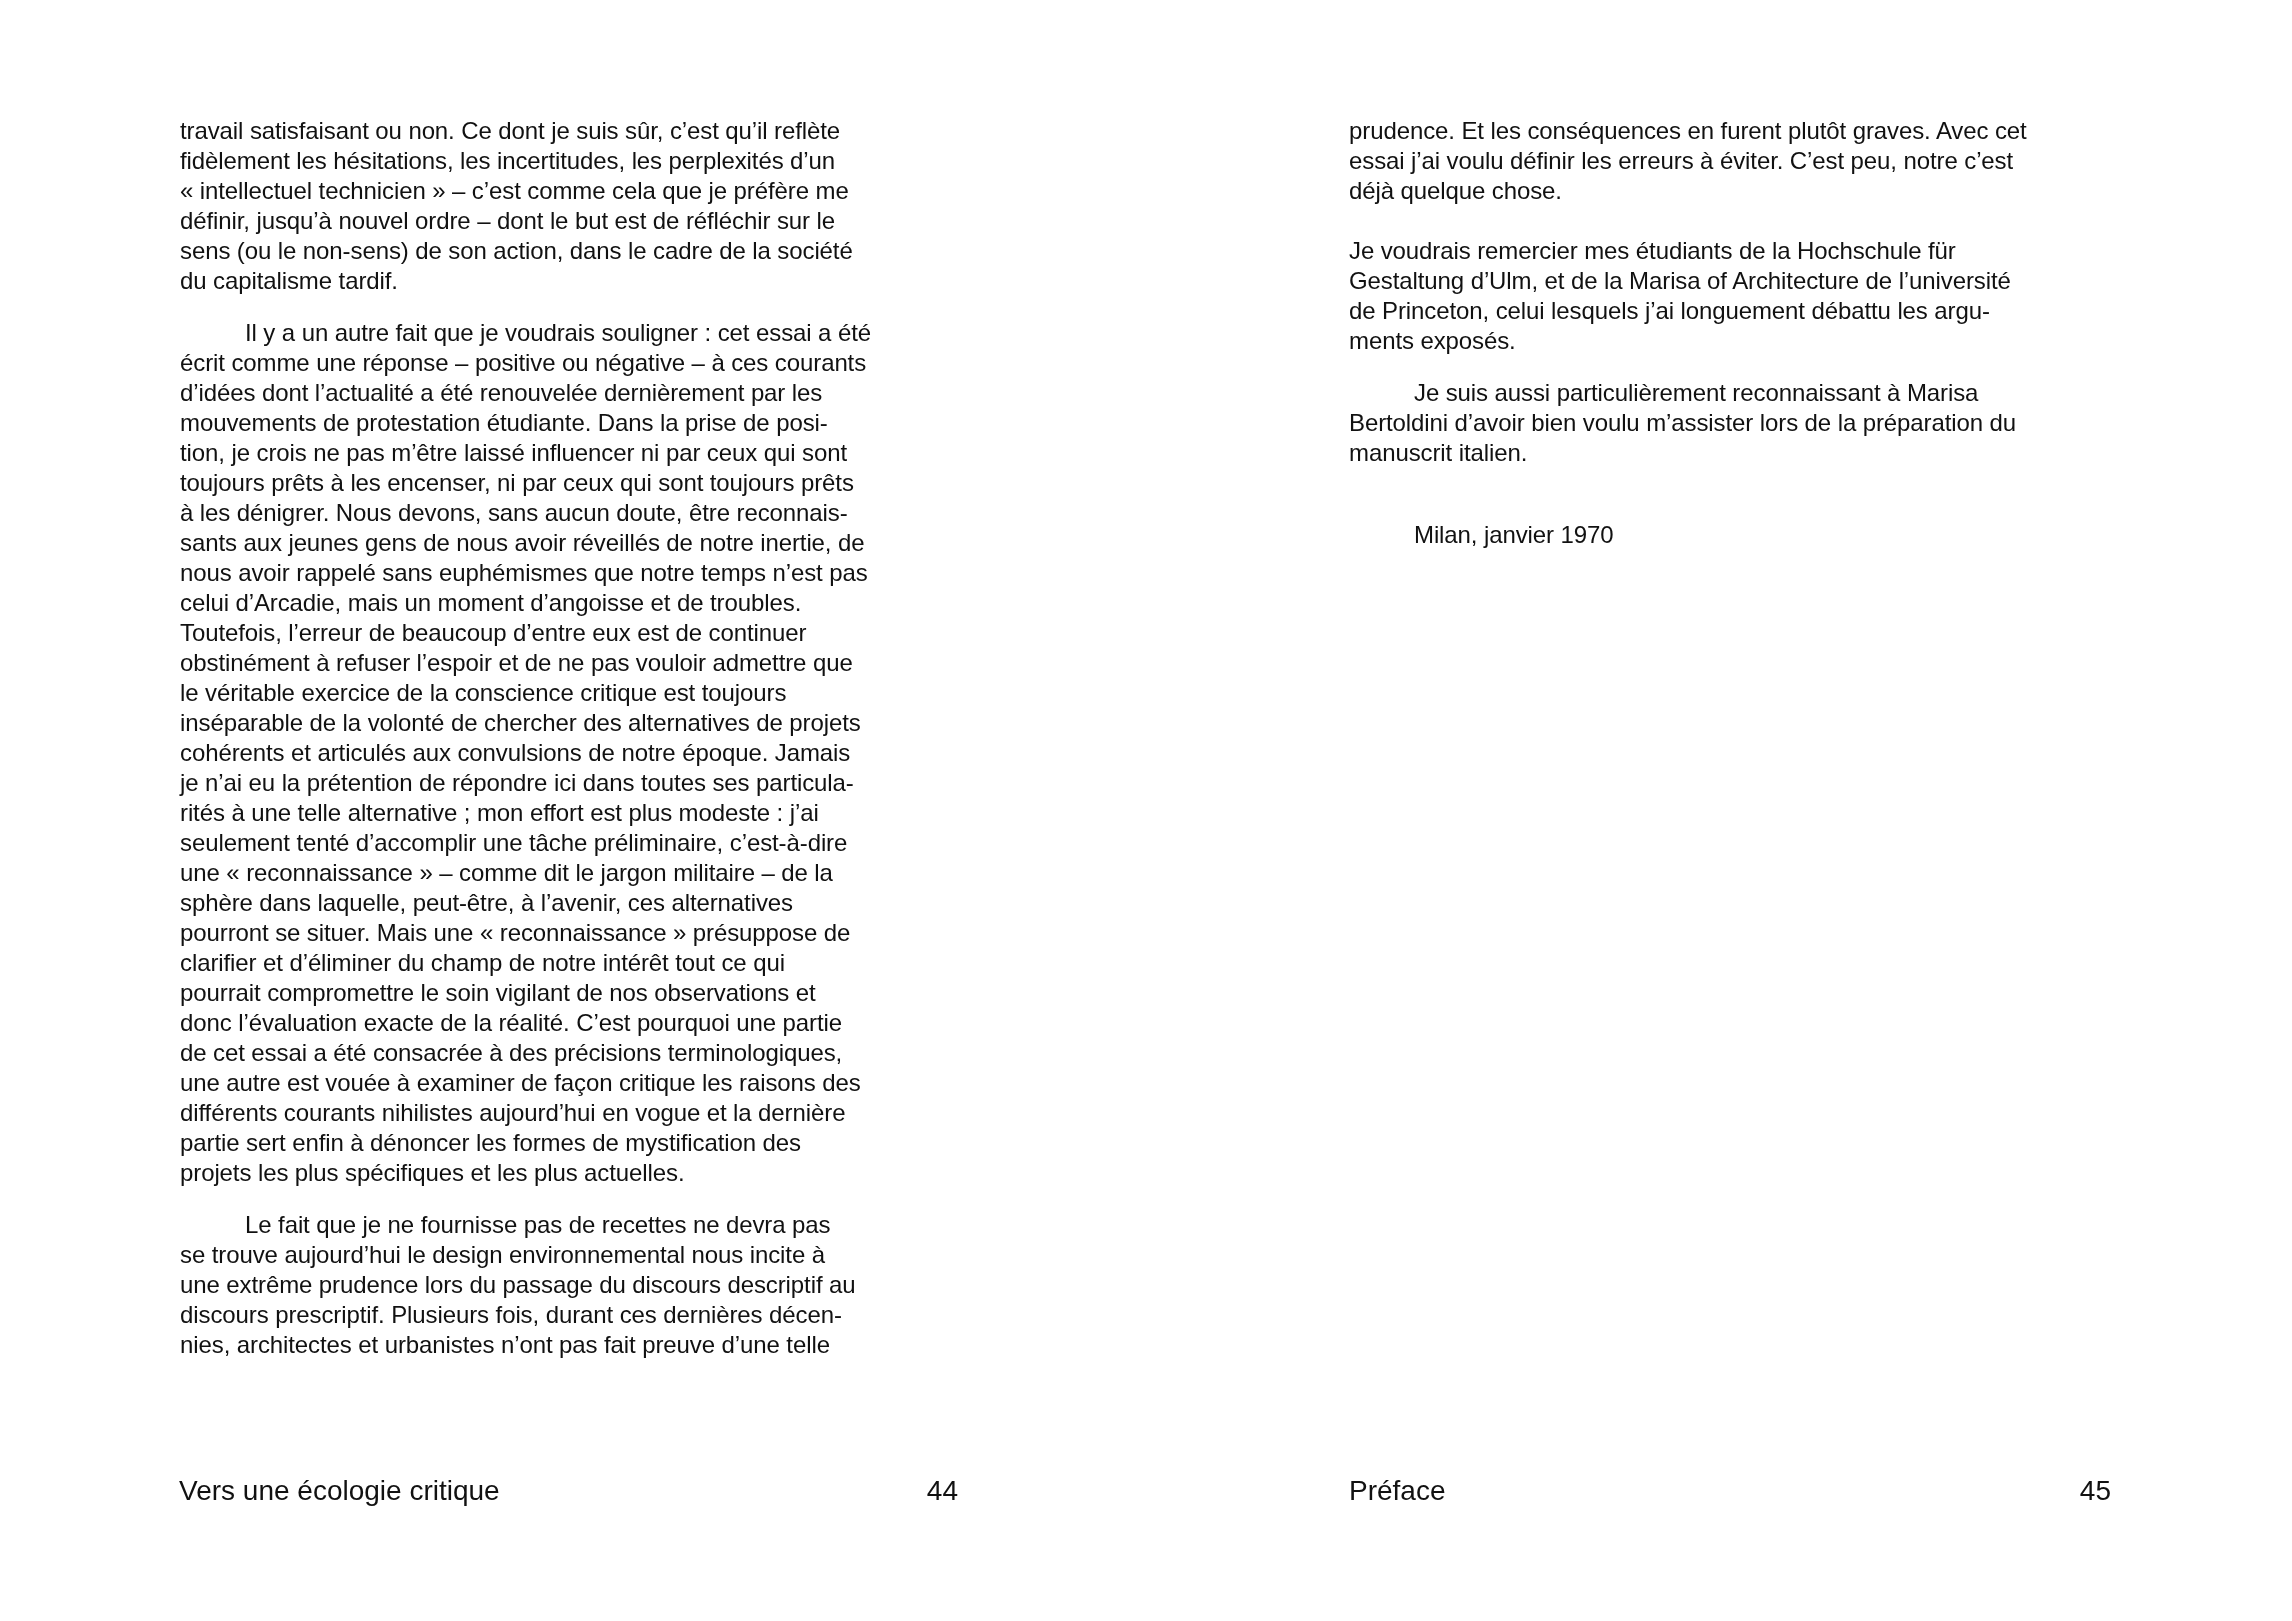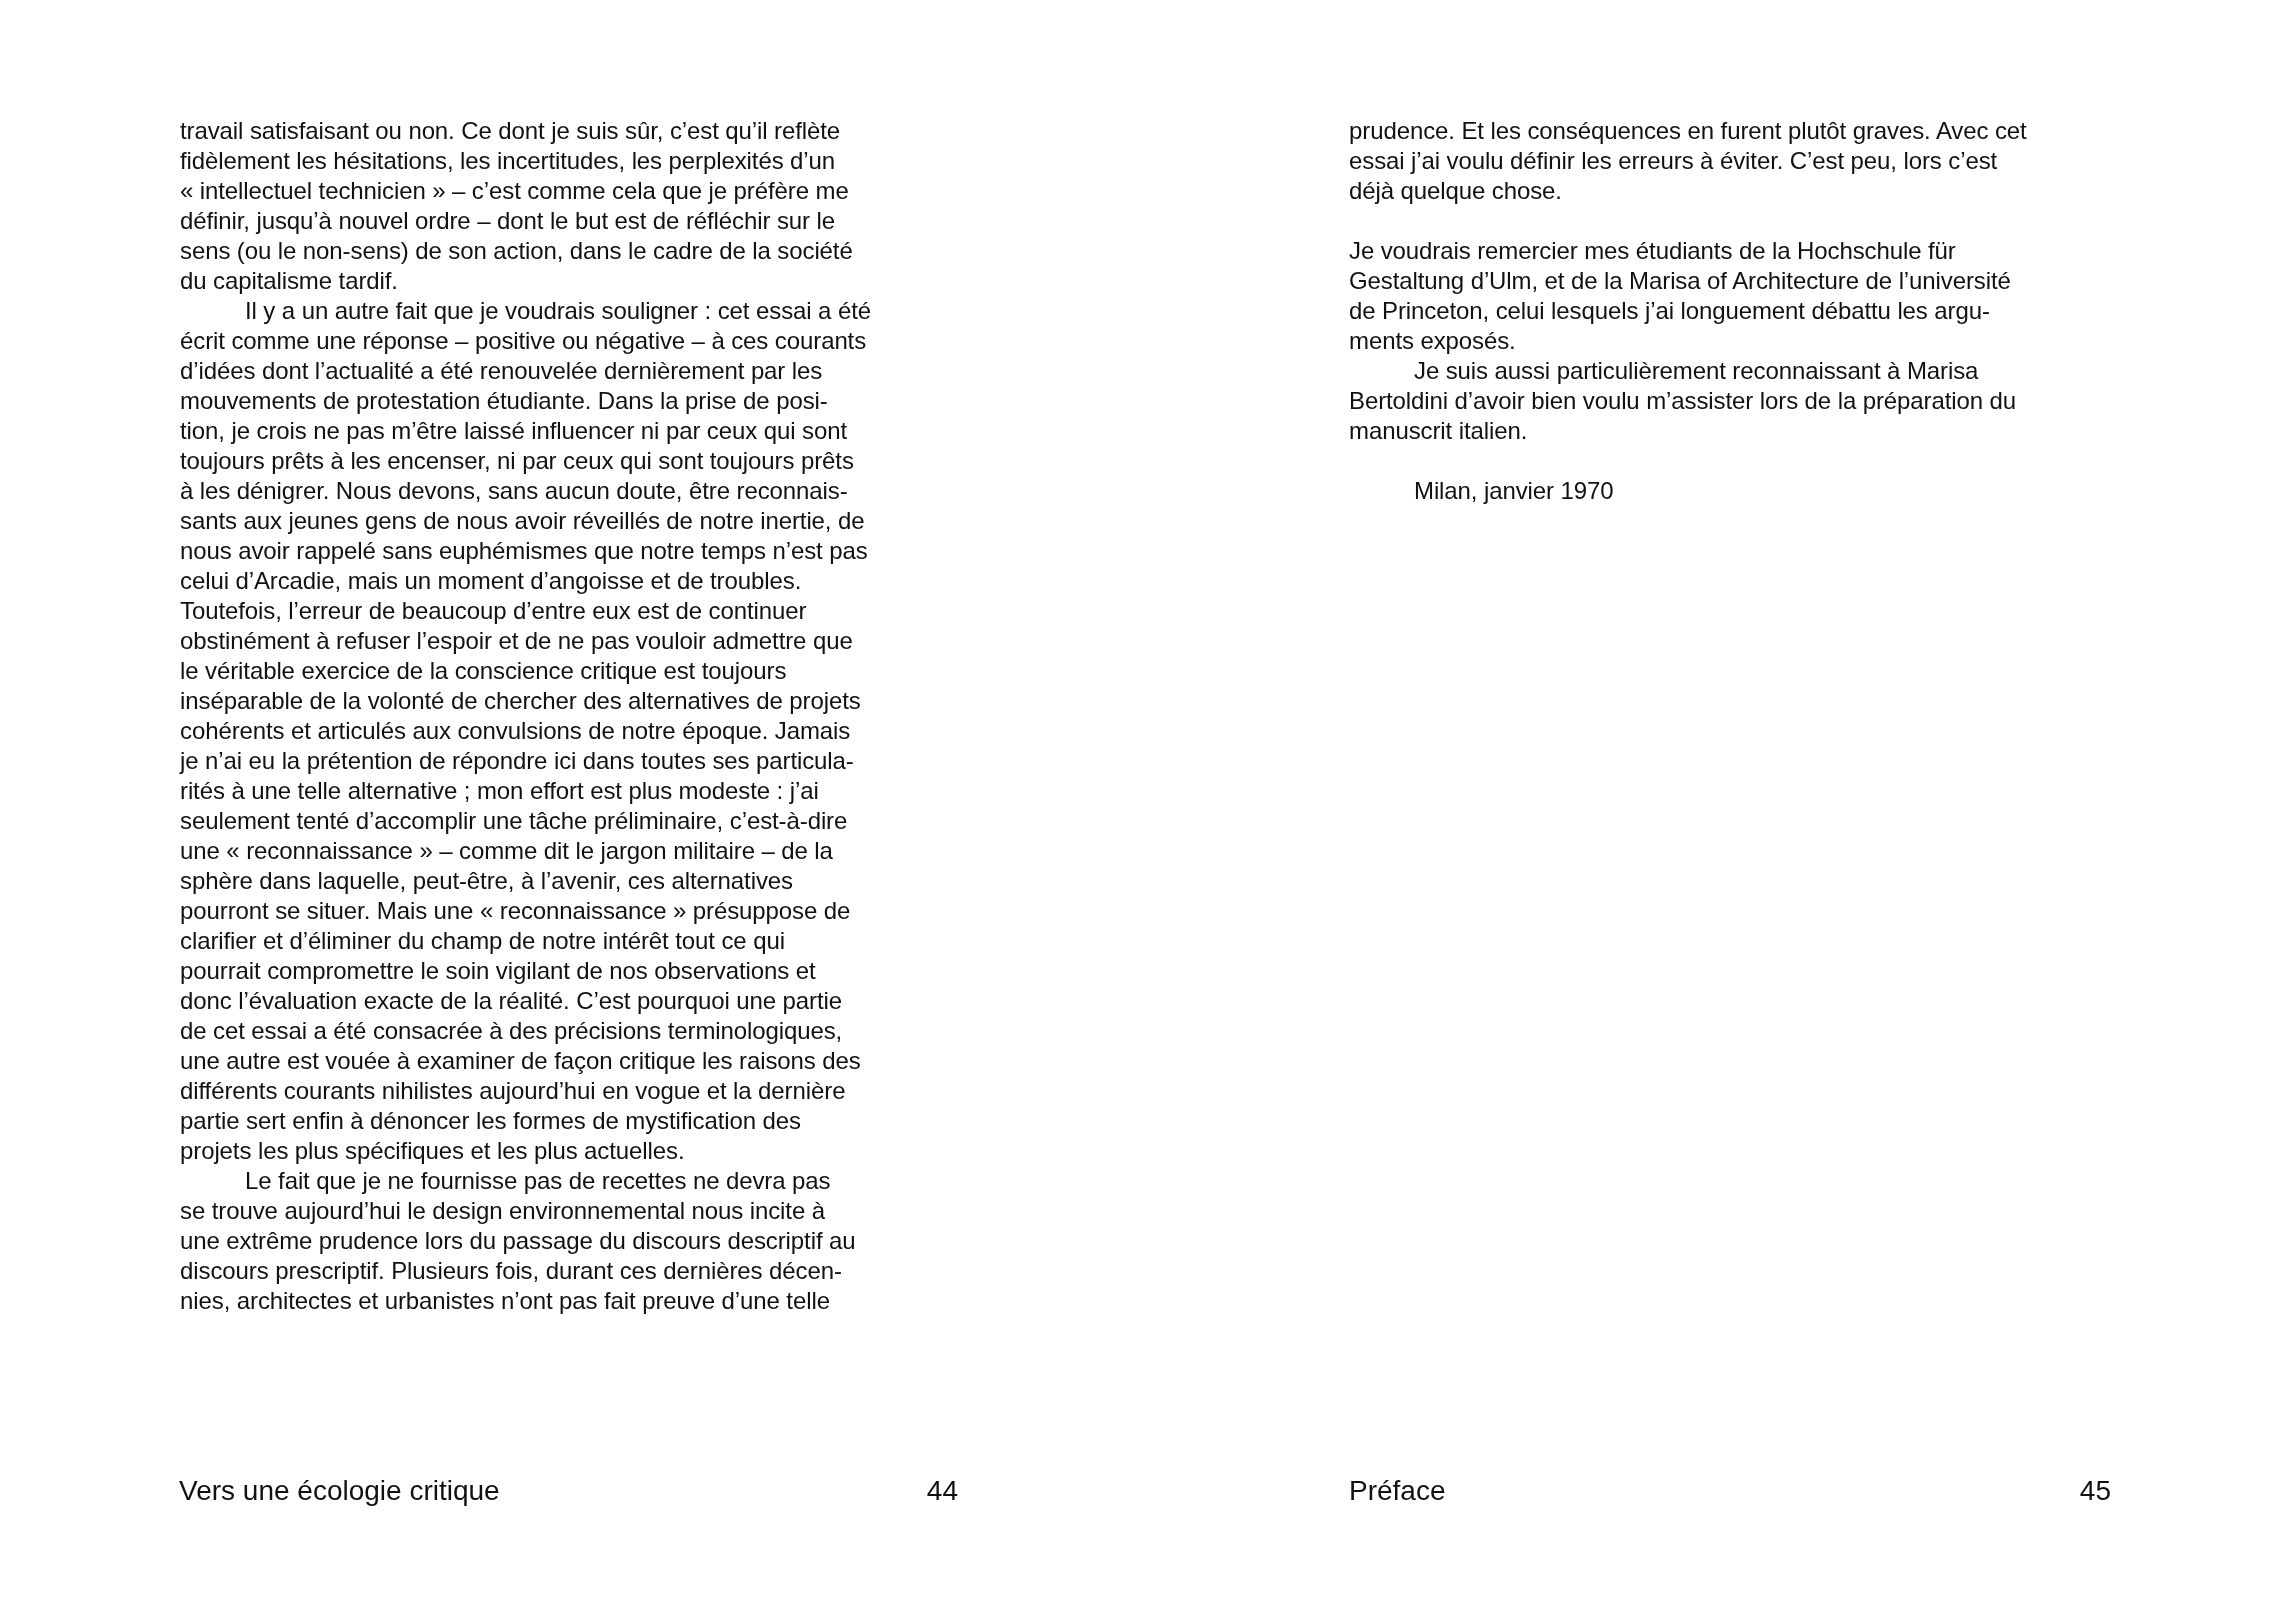--- a/index.html
+++ b/index.html
@@ -28,21 +28,21 @@
       top: 116px;
       font-size: 24px;
       line-height: 30px;
       letter-spacing: -0.1px;
       white-space: nowrap;
     }
     .page-left .text-block { left: 180px; width: 765px; }
     .page-right .text-block { left: 203px; width: 765px; }
 
     .line { display: block; height: 30px; }
-    .line.indent { padding-left: 65px; }
+    .line.indent { padding-left: 65px; margin-top: 22px; }
     .line.blank { height: 30px; }
 
     .footer {
       position: absolute;
       top: 1476px;
       font-size: 28px;
       line-height: 29px;
       white-space: nowrap;
     }
     .footer-title { }
@@ -98,21 +98,21 @@
     <span class="line">discours prescriptif. Plusieurs fois, durant ces dernières décen-</span>
     <span class="line">nies, architectes et urbanistes n’ont pas fait preuve d’une telle</span>
   </div>
   <div class="footer footer-title">Vers une écologie critique</div>
   <div class="footer footer-num">44</div>
 </div>
 
 <div class="page page-right">
   <div class="text-block">
     <span class="line">prudence. Et les conséquences en furent plutôt graves. Avec cet</span>
-    <span class="line">essai j’ai voulu définir les erreurs à éviter. C’est peu, lors c’est</span>
+    <span class="line">essai j’ai voulu définir les erreurs à éviter. C’est peu, notre c’est</span>
     <span class="line">déjà quelque chose.</span>
     <span class="line blank"></span>
     <span class="line">Je voudrais remercier mes étudiants de la Hochschule für</span>
     <span class="line">Gestaltung d’Ulm, et de la Marisa of Architecture de l’université</span>
     <span class="line">de Princeton, celui lesquels j’ai longuement débattu les argu-</span>
     <span class="line">ments exposés.</span>
     <span class="line indent">Je suis aussi particulièrement reconnaissant à Marisa</span>
     <span class="line">Bertoldini d’avoir bien voulu m’assister lors de la préparation du</span>
     <span class="line">manuscrit italien.</span>
     <span class="line blank"></span>

